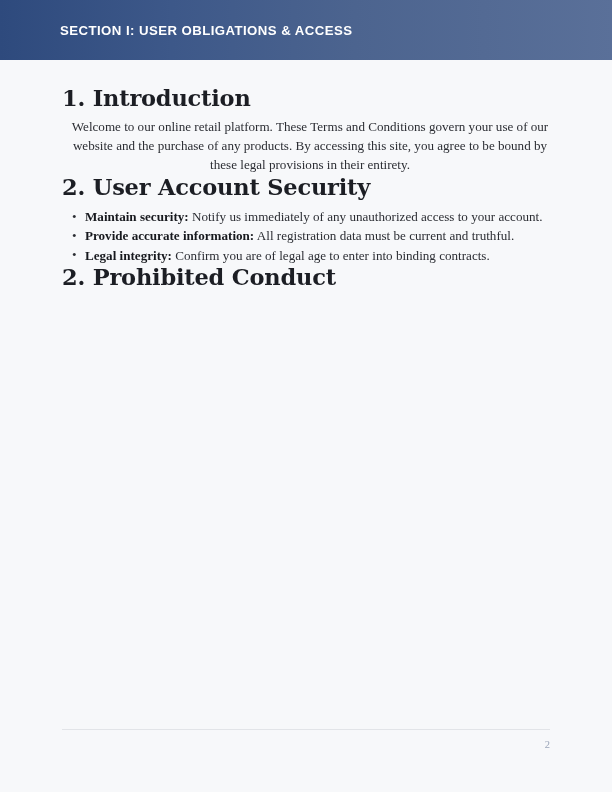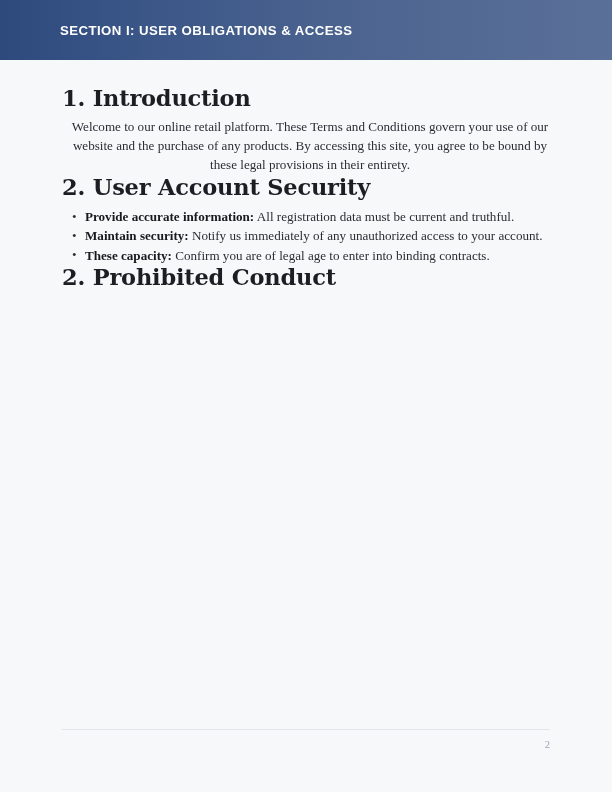--- a/index.html
+++ b/index.html
@@ -136,29 +136,29 @@
 
     <div class="section">
       <h2 class="section-heading">1. Introduction</h2>
       <p class="body-text">Welcome to our online retail platform. These Terms and Conditions govern your use of our website and the purchase of any products. By accessing this site, you agree to be bound by these legal provisions in their entirety.</p>
     </div>
 
     <div class="section">
       <h2 class="section-heading">2. User Account Security</h2>
       <ul class="bullet-list">
         <li>
+          <span class="item-label">Maintain security:</span>
+          <span>Notify us immediately of any unauthorized access to your account.</span>
+        </li>
+        <li>
           <span class="item-label">Provide accurate information:</span>
           <span>All registration data must be current and truthful.</span>
         </li>
         <li>
-          <span class="item-label">Maintain security:</span>
-          <span>Notify us immediately of any unauthorized access to your account.</span>
-        </li>
-        <li>
-          <span class="item-label">These capacity:</span>
+          <span class="item-label">Legal integrity:</span>
           <span>Confirm you are of legal age to enter into binding contracts.</span>
         </li>
       </ul>
     </div>
 
     <div class="section">
       <h2 class="section-heading">2. Prohibited Conduct</h2>
     </div>
 
   </div>

